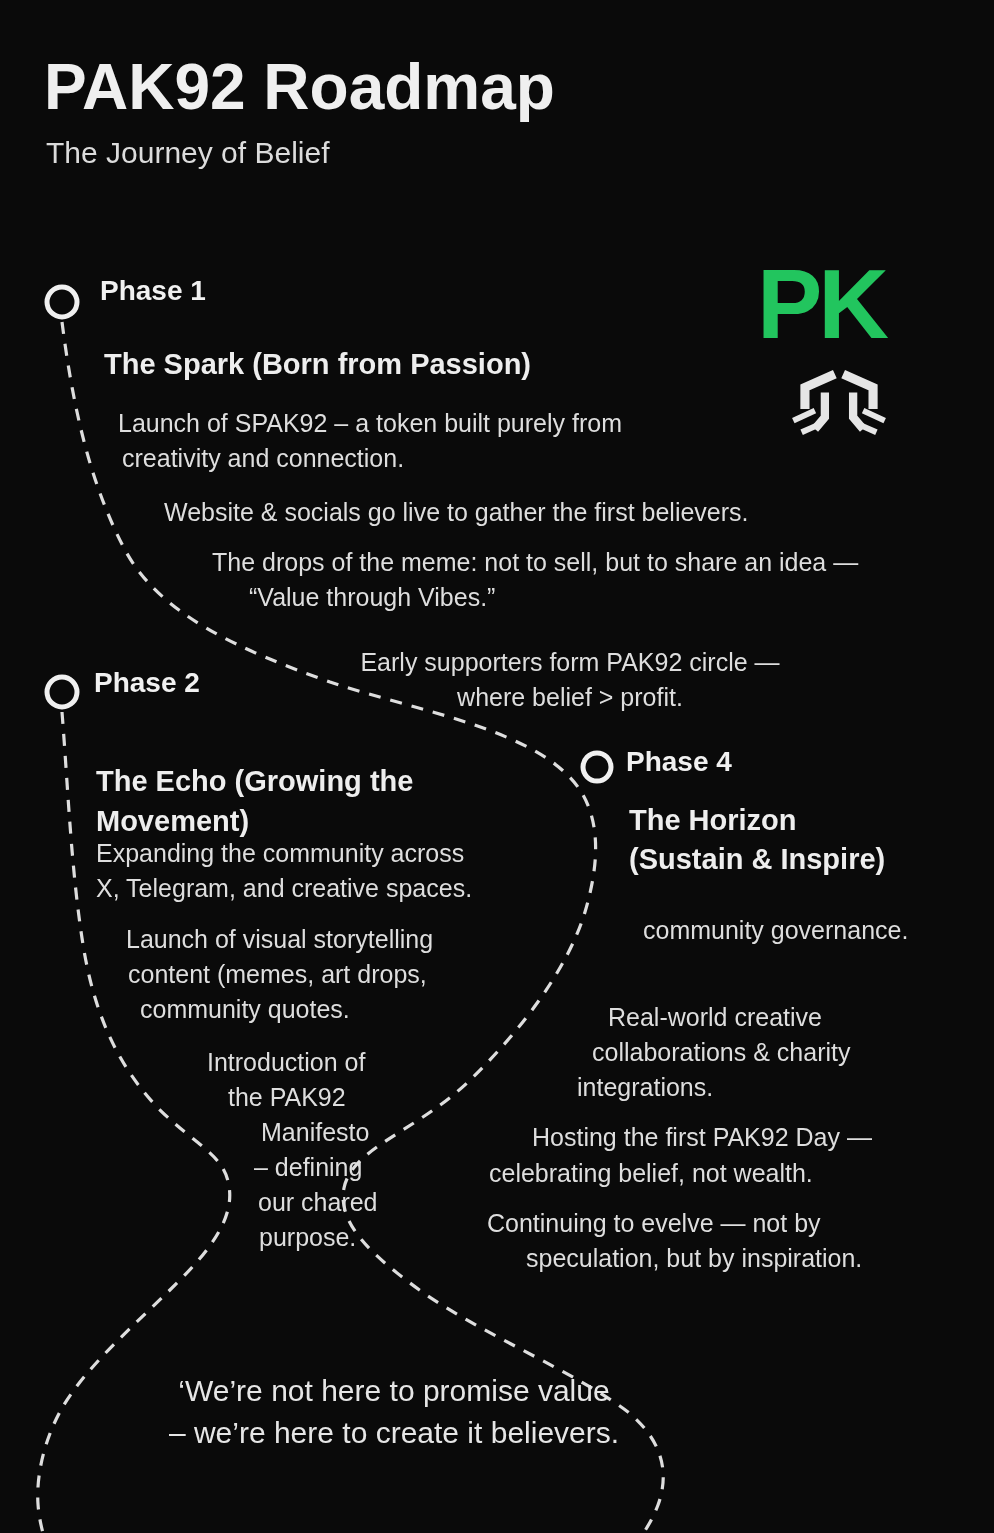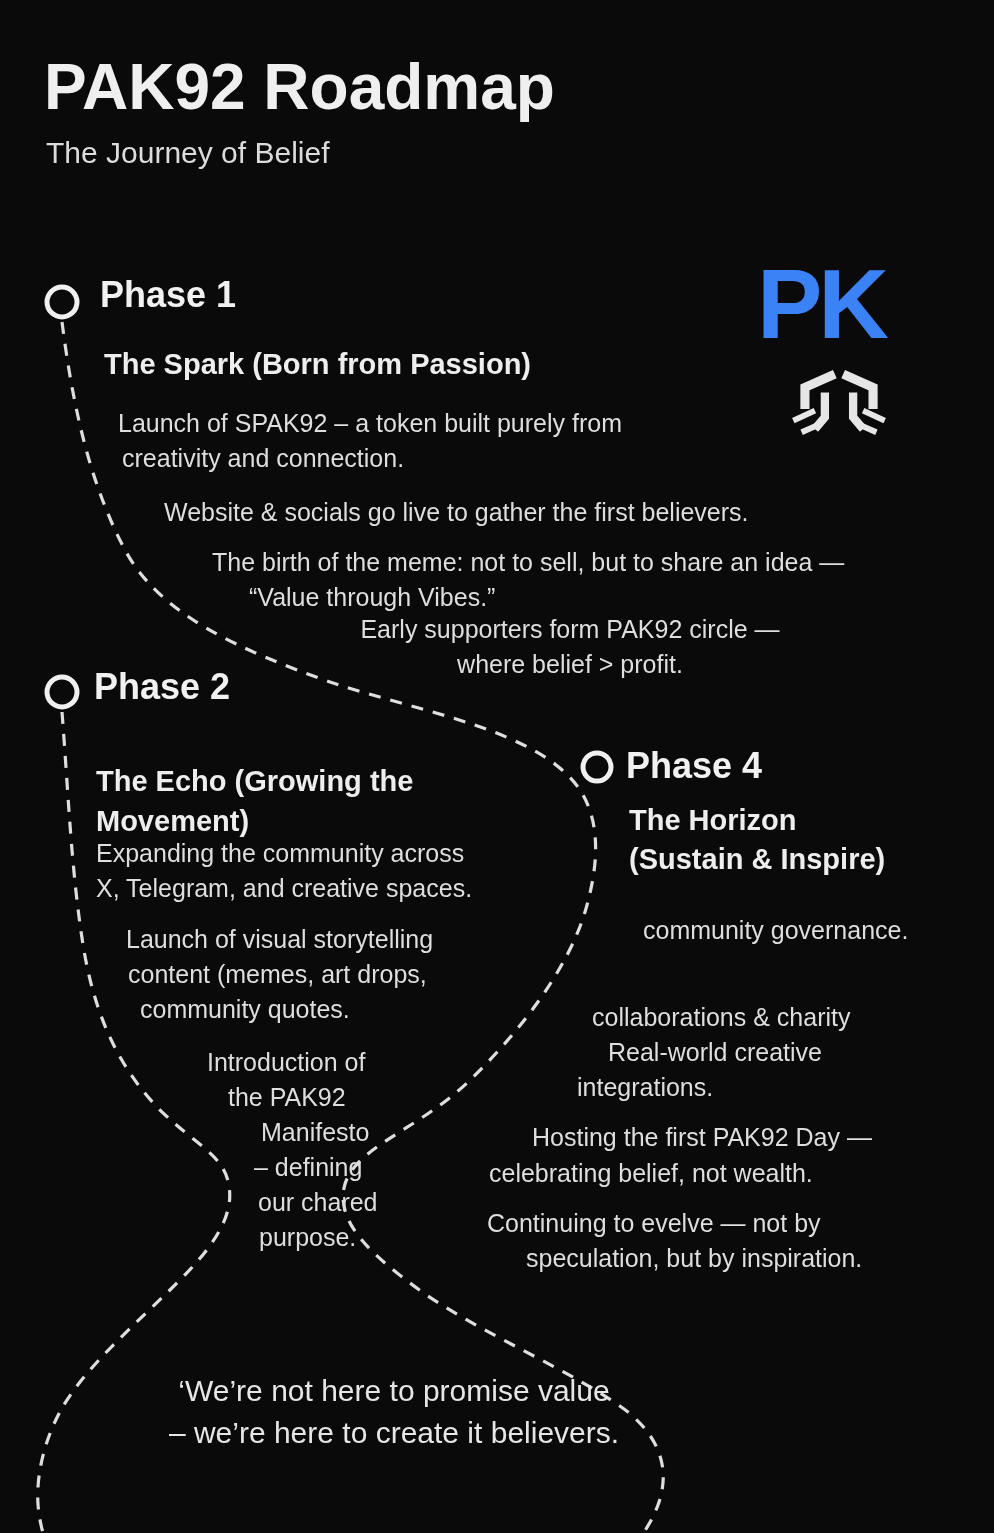--- a/index.html
+++ b/index.html
@@ -12,35 +12,35 @@
     color:#e4e4e4;
   }
   .path-layer{position:absolute;left:0;top:0;width:994px;height:1533px;}
   .dash{fill:none;stroke:#dedede;stroke-width:3.2;stroke-dasharray:12 10;}
   .marker{fill:#0a0a0a;stroke:#f0f0f0;stroke-width:5;}
 
   .abs{position:absolute;}
   .page-title{left:44px;top:50px;font-size:64px;font-weight:700;color:#efefef;letter-spacing:0;}
   .page-subtitle{left:46px;top:136px;font-size:30px;font-weight:400;color:#dcdcdc;}
 
-  .logo-text{left:757px;top:255px;font-size:98px;font-weight:700;letter-spacing:-4px;color:#3b82f6;line-height:1;}
+  .logo-text{left:757px;top:255px;font-size:98px;font-weight:700;letter-spacing:-4px;color:#22c55e;line-height:1;}
   .logo-emblem{left:785px;top:367px;}
   .logo-emblem path{stroke:#e6e6e6;fill:none;stroke-linecap:butt;stroke-linejoin:miter;}
 
-  .phase-h{font-size:36px;font-weight:700;color:#f1f1f1;line-height:1.05;}
+  .phase-h{font-size:28px;font-weight:700;color:#f1f1f1;line-height:1.05;}
   .phase-sub{font-size:29px;font-weight:700;color:#eeeeee;}
   .body-item{font-size:25px;font-weight:400;color:#dedede;margin-top:12px;}
   .body-item .ln{white-space:nowrap;}
 
   .p1-h{left:100px;top:276px;}
   .p1-sub{left:104px;top:348px;}
   .p1-i1{left:118px;top:394px;line-height:35px;}
   .p1-i2{left:164px;top:483px;line-height:35px;}
   .p1-i3{left:212px;top:533px;line-height:35px;}
-  .p1-i4{left:340px;top:600px;width:460px;text-align:center;line-height:35px;}
+  .p1-i4{left:340px;top:633px;width:460px;text-align:center;line-height:35px;}
 
   .p2-h{left:94px;top:668px;}
   .p2-sub{left:96px;top:725px;line-height:40px;margin-top:36px;}
   .p2-i1{left:96px;top:824px;line-height:35px;}
   .p2-i2{left:126px;top:910px;line-height:35px;}
   .p2-i3{left:207px;top:1033px;line-height:35px;}
 
   .p4-h{left:626px;top:747px;}
   .p4-sub{left:629px;top:801px;line-height:39px;}
   .p4-i1{left:634px;top:900px;line-height:36px;}
@@ -99,21 +99,21 @@
   <div class="abs phase-h p1-h">Phase 1</div>
   <div class="abs phase-sub p1-sub">The Spark (Born from Passion)</div>
   <div class="abs body-item p1-i1">
     <div class="ln">Launch of SPAK92 – a token built purely from</div>
     <div class="ln" style="margin-left:4px">creativity and connection.</div>
   </div>
   <div class="abs body-item p1-i2">
     <div class="ln">Website &amp; socials go live to gather the first believers.</div>
   </div>
   <div class="abs body-item p1-i3">
-    <div class="ln">The birth of the meme: not to sell, but to share an idea —</div>
+    <div class="ln">The drops of the meme: not to sell, but to share an idea —</div>
     <div class="ln" style="margin-left:37px">“Value through Vibes.”</div>
   </div>
   <div class="abs body-item p1-i4">
     <div class="ln">Early supporters form PAK92 circle —</div>
     <div class="ln">where belief &gt; profit.</div>
   </div>
 
   <div class="abs phase-h p2-h">Phase 2</div>
   <div class="abs phase-sub p2-sub">
     <div class="ln">The Echo (Growing the</div>
@@ -139,22 +139,22 @@
 
   <div class="abs phase-h p4-h">Phase 4</div>
   <div class="abs phase-sub p4-sub">
     <div class="ln">The Horizon</div>
     <div class="ln">(Sustain &amp; Inspire)</div>
   </div>
   <div class="abs body-item p4-i1">
     <div class="ln" style="margin-left:9px">community governance.</div>
   </div>
   <div class="abs body-item p4-i2">
+    <div class="ln" style="margin-left:31px">Real-world creative</div>
     <div class="ln" style="margin-left:15px">collaborations &amp; charity</div>
-    <div class="ln" style="margin-left:31px">Real-world creative</div>
     <div class="ln">integrations.</div>
   </div>
   <div class="abs body-item p4-i3">
     <div class="ln" style="margin-left:43px">Hosting the first PAK92 Day —</div>
     <div class="ln">celebrating belief, not wealth.</div>
   </div>
   <div class="abs body-item p4-i4">
     <div class="ln">Continuing to evelve — not by</div>
     <div class="ln" style="margin-left:39px">speculation, but by inspiration.</div>
   </div>

